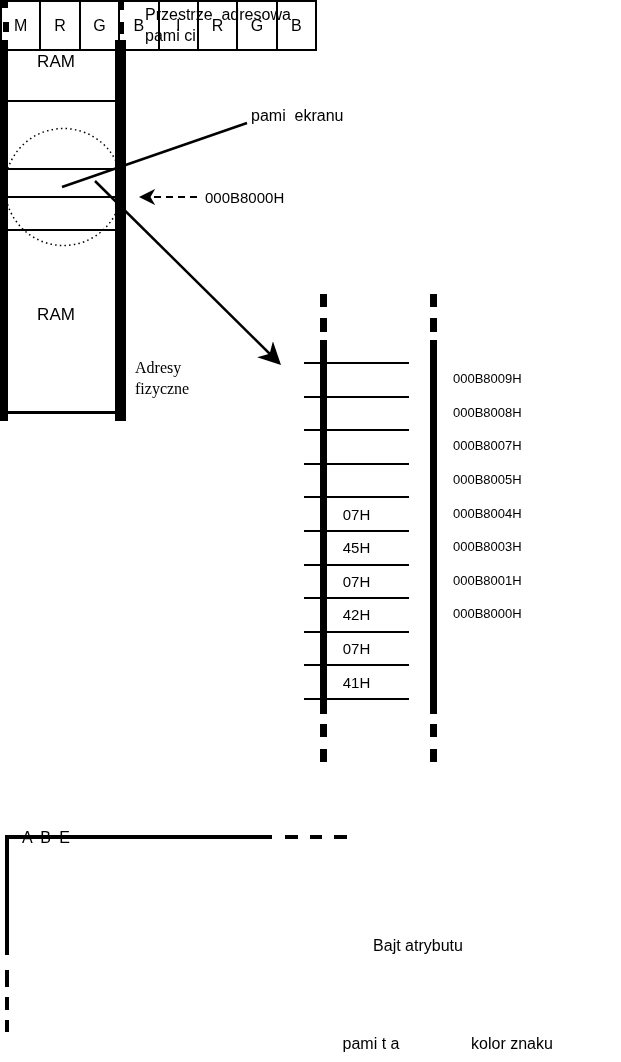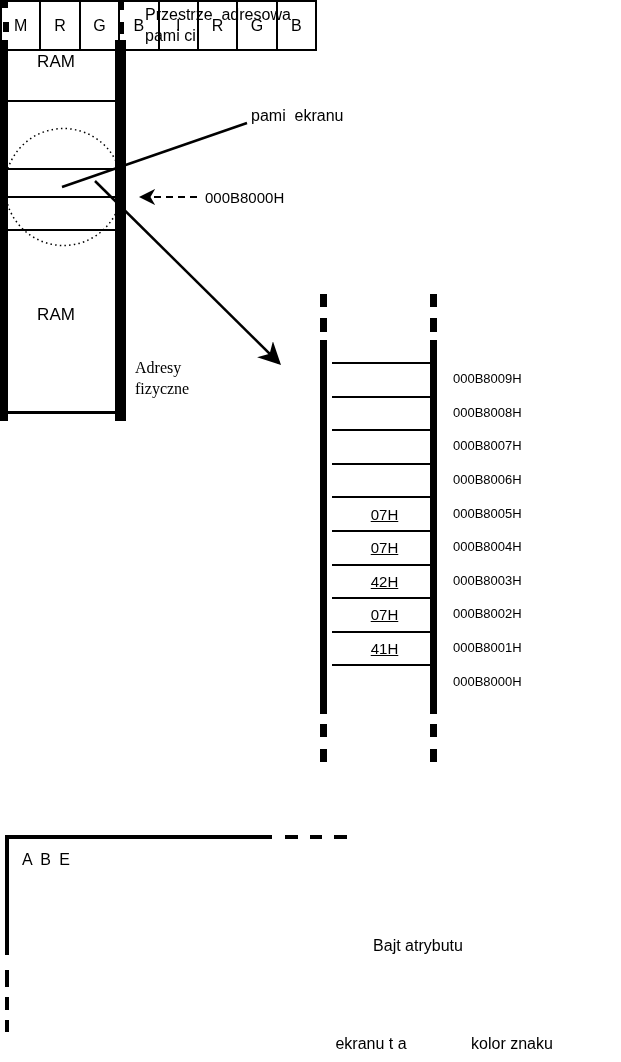--- a/index.html
+++ b/index.html
@@ -8,21 +8,21 @@
     color:#000;font-family:"Liberation Sans",sans-serif;overflow:hidden;
   }
   .abs{position:absolute;}
   .ink{background:#000;}
   .label{font-size:16px;line-height:21px;white-space:pre-wrap;}
   .ram{font-size:17px;font-weight:normal;text-align:center;}
   .mono-ish{font-size:15px;}
   
   .hline{left:8px;width:107px;height:2px;background:#000;}
   
-  #memory-cells{left:332px;top:362px;width:105px;border-bottom:2px solid #000;text-decoration:underline;}
+  #memory-cells{left:304px;top:362px;width:105px;border-bottom:2px solid #000;}
   .mem-row{box-sizing:border-box;height:33.6px;border-top:2px solid #000;
            display:flex;align-items:center;justify-content:center;font-size:15px;}
   #address-list{left:453px;top:362px;width:110px;}
   .addr-row{height:33.6px;display:flex;align-items:center;font-size:13px;}
   
   #attribute-cells{left:285px;top:971px;display:flex;}
   .bit-cell{box-sizing:border-box;width:41.4px;height:51px;border:2px solid #000;
             margin-left:-2px;display:flex;align-items:center;justify-content:center;
             font-size:16px;background:#fff;}
   .bit-cell:first-child{margin-left:0;}
@@ -84,60 +84,59 @@
   <div class="abs ink" style="left:320px;top:749px;width:7px;height:13px;"></div>
   <div class="abs ink" style="left:430px;top:724px;width:7px;height:13px;"></div>
   <div class="abs ink" style="left:430px;top:749px;width:7px;height:13px;"></div>
 
   <div class="abs" id="memory-cells">
       <div class="mem-row"></div>
       <div class="mem-row"></div>
       <div class="mem-row"></div>
       <div class="mem-row"></div>
       <div class="mem-row">07H</div>
+      <div class="mem-row">45H</div>
       <div class="mem-row">07H</div>
       <div class="mem-row">42H</div>
       <div class="mem-row">07H</div>
       <div class="mem-row">41H</div>
     </div>
   <div class="abs" id="address-list">
       <div class="addr-row">000B8009H</div>
       <div class="addr-row">000B8008H</div>
       <div class="addr-row">000B8007H</div>
-      <div class="addr-row">000B8006H</div>
       <div class="addr-row">000B8005H</div>
       <div class="addr-row">000B8004H</div>
       <div class="addr-row">000B8003H</div>
-      <div class="addr-row">000B8002H</div>
       <div class="addr-row">000B8001H</div>
       <div class="addr-row">000B8000H</div>
     </div>
 
 
   <div class="abs ink" style="left:5px;top:835px;width:267px;height:4px;"></div>
   <div class="abs ink" style="left:285px;top:835px;width:13px;height:4px;"></div>
   <div class="abs ink" style="left:310px;top:835px;width:12px;height:4px;"></div>
   <div class="abs ink" style="left:334px;top:835px;width:13px;height:4px;"></div>
 
   <div class="abs ink" style="left:5px;top:835px;width:4px;height:120px;"></div>
   <div class="abs ink" style="left:5px;top:970px;width:4px;height:17px;"></div>
   <div class="abs ink" style="left:5px;top:997px;width:4px;height:13px;"></div>
   <div class="abs ink" style="left:5px;top:1020px;width:4px;height:12px;"></div>
 
-  <div class="abs label" style="left:22px;top:849px;letter-spacing:2px;">A B E</div>
+  <div class="abs label" style="left:22px;top:827px;letter-spacing:2px;">A B E</div>
 
   <div class="abs label centered" style="left:318px;top:935px;width:200px;text-align:center;">Bajt atrybutu</div>
 
   <div id="attribute-cells">
       <div class="bit-cell">M</div>
       <div class="bit-cell">R</div>
       <div class="bit-cell">G</div>
       <div class="bit-cell">B</div>
       <div class="bit-cell">I</div>
       <div class="bit-cell">R</div>
       <div class="bit-cell">G</div>
       <div class="bit-cell">B</div>
     </div>
 
-  <div class="abs label centered" style="left:321px;top:1033px;width:100px;">ekranu t a</div>
+  <div class="abs label centered" style="left:321px;top:1033px;width:100px;">pami t a</div>
   <div class="abs label centered" style="left:462px;top:1033px;width:100px;">kolor znaku</div>
 
 </div>
 
 </body></html>

